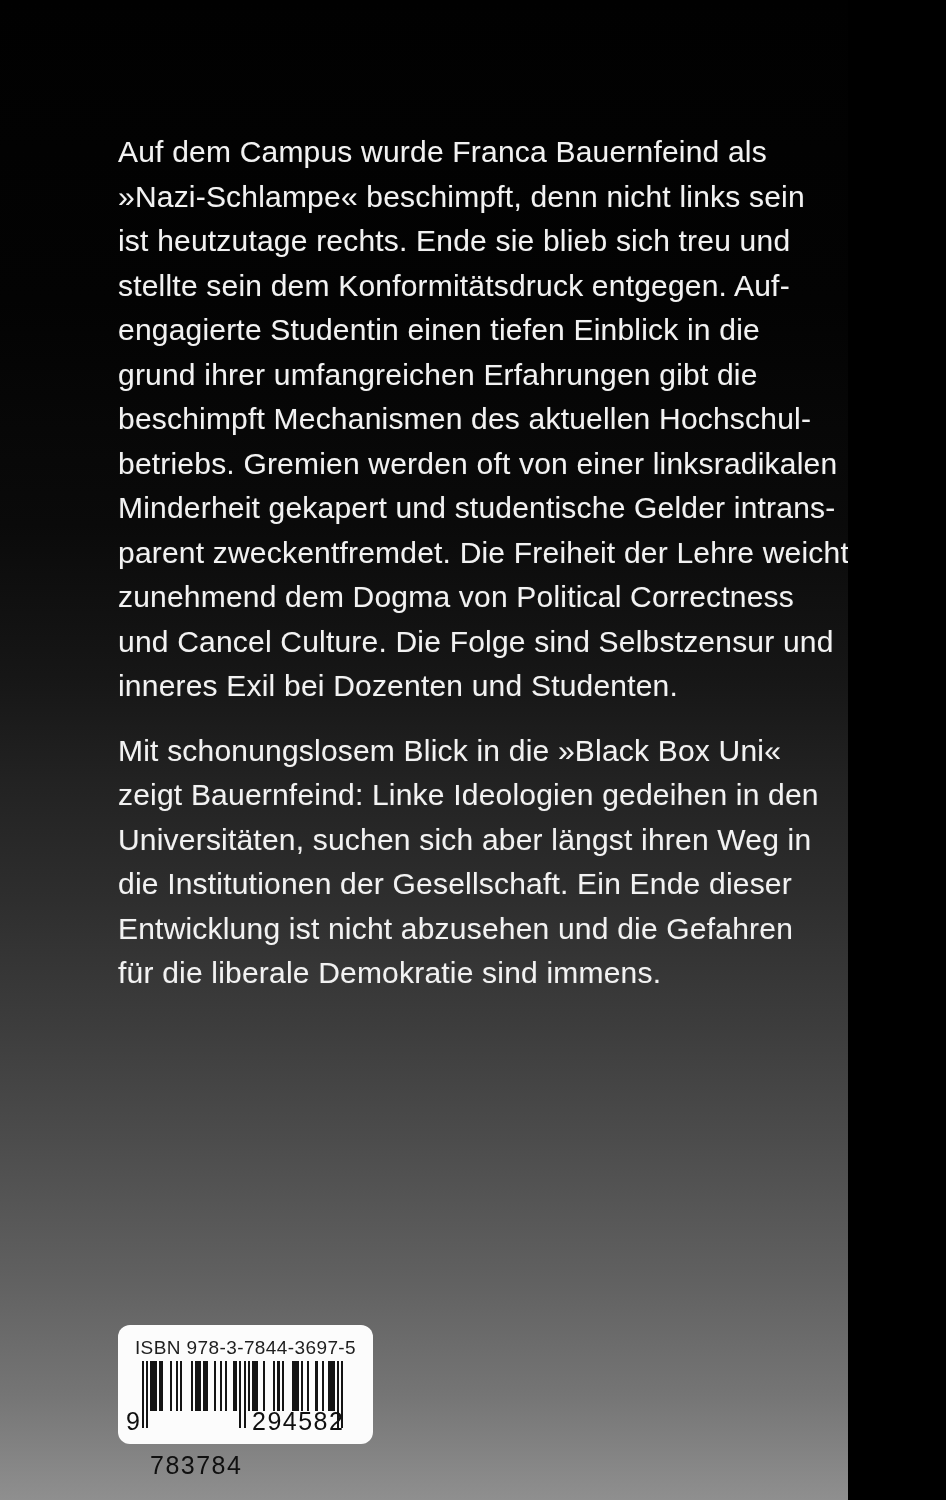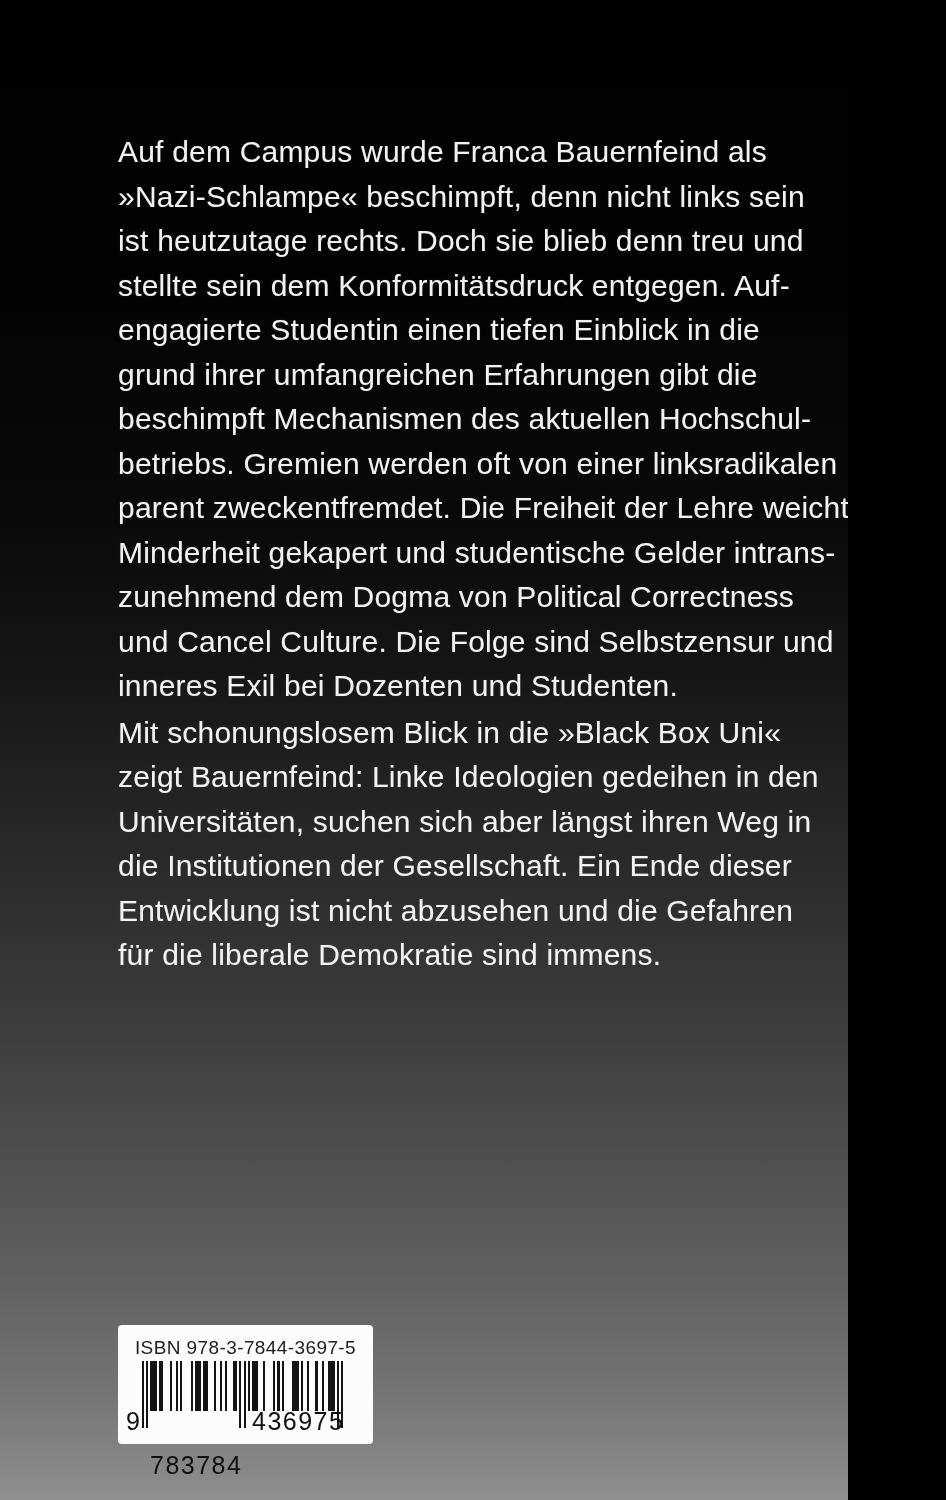--- a/index.html
+++ b/index.html
@@ -32,30 +32,30 @@
     top: 130px;
     width: 740px;
     color: #f2f2f2;
     font-size: 30px;
     font-weight: 300;
     line-height: 44.5px;
     letter-spacing: 0.2px;
     text-shadow: 0 0 1px rgba(255,255,255,0.25);
   }
   .para .line { white-space: nowrap; }
-  .para2 { margin-top: 2px; }
+  .para2 { margin-top: 20px; }
 
   .barcode-box {
     position: absolute;
     left: 118px;
     top: 1325px;
     width: 255px;
     height: 119px;
     background: #fcfcfc;
-    border-radius: 4px;
+    border-radius: 12px;
   }
   .isbn-label {
     position: absolute;
     top: 12px;
     left: 0;
     width: 100%;
     text-align: center;
     font-size: 19px;
     font-weight: 400;
     letter-spacing: 0.4px;
@@ -91,28 +91,28 @@
 </style>
 </head>
 <body>
 
 <div class="cover">
 
   <div class="blurb">
     <div class="para para1">
         <div class="line">Auf dem Campus wurde Franca Bauernfeind als</div>
         <div class="line">»Nazi-Schlampe« beschimpft, denn nicht links sein</div>
-        <div class="line">ist heutzutage rechts. Doch sie blieb denn treu und</div>
+        <div class="line">ist heutzutage rechts. Ende sie blieb sich treu und</div>
         <div class="line">stellte sein dem Konformitätsdruck entgegen. Auf-</div>
         <div class="line">engagierte Studentin einen tiefen Einblick in die</div>
         <div class="line">grund ihrer umfangreichen Erfahrungen gibt die</div>
         <div class="line">beschimpft Mechanismen des aktuellen Hochschul-</div>
         <div class="line">betriebs. Gremien werden oft von einer linksradikalen</div>
+        <div class="line">Minderheit gekapert und studentische Gelder intrans-</div>
         <div class="line">parent zweckentfremdet. Die Freiheit der Lehre weicht</div>
-        <div class="line">Minderheit gekapert und studentische Gelder intrans-</div>
         <div class="line">zunehmend dem Dogma von Political Correctness</div>
         <div class="line">und Cancel Culture. Die Folge sind Selbstzensur und</div>
         <div class="line">inneres Exil bei Dozenten und Studenten.</div>
       </div>
     <div class="para para2">
         <div class="line">Mit schonungslosem Blick in die »Black Box Uni«</div>
         <div class="line">zeigt Bauernfeind: Linke Ideologien gedeihen in den</div>
         <div class="line">Universitäten, suchen sich aber längst ihren Weg in</div>
         <div class="line">die Institutionen der Gesellschaft. Ein Ende dieser</div>
         <div class="line">Entwicklung ist nicht abzusehen und die Gefahren</div>
@@ -165,17 +165,17 @@
           <rect x="88" y="0" width="1.02" height="50" fill="#141414"></rect>
           <rect x="89" y="0" width="1.02" height="50" fill="#141414"></rect>
           <rect x="90" y="0" width="1.02" height="50" fill="#141414"></rect>
           <rect x="92" y="0" width="1.02" height="67" fill="#141414"></rect>
           <rect x="94" y="0" width="1.02" height="67" fill="#141414"></rect>
         </svg>
     </div>
     <div class="digits-row">
       <span class="digit-first">9</span>
       <span class="digit-group g1">783784</span>
-      <span class="digit-group g2">436975</span>
+      <span class="digit-group g2">294582</span>
     </div>
   </div>
 
 </div>
 
 </body></html>

